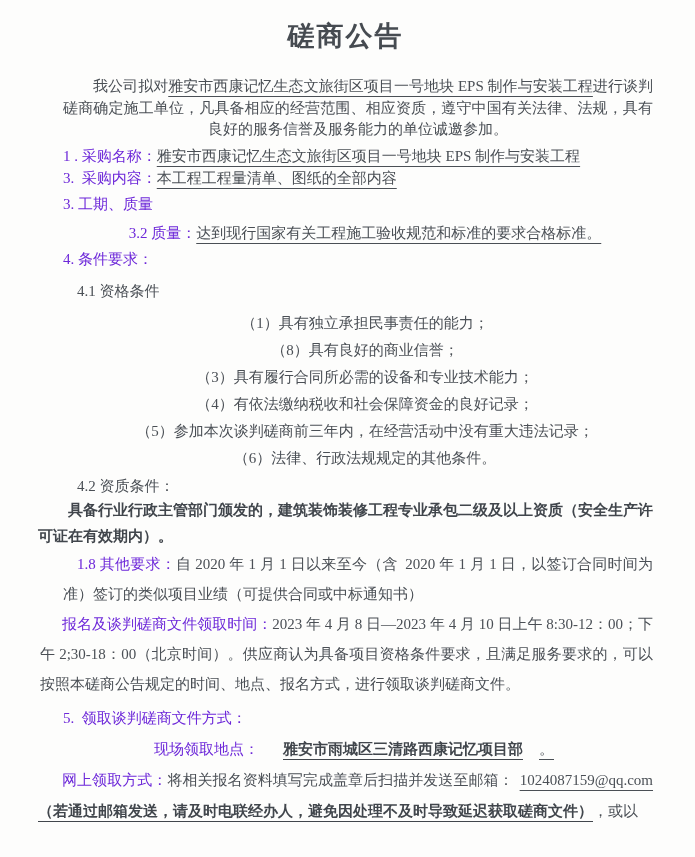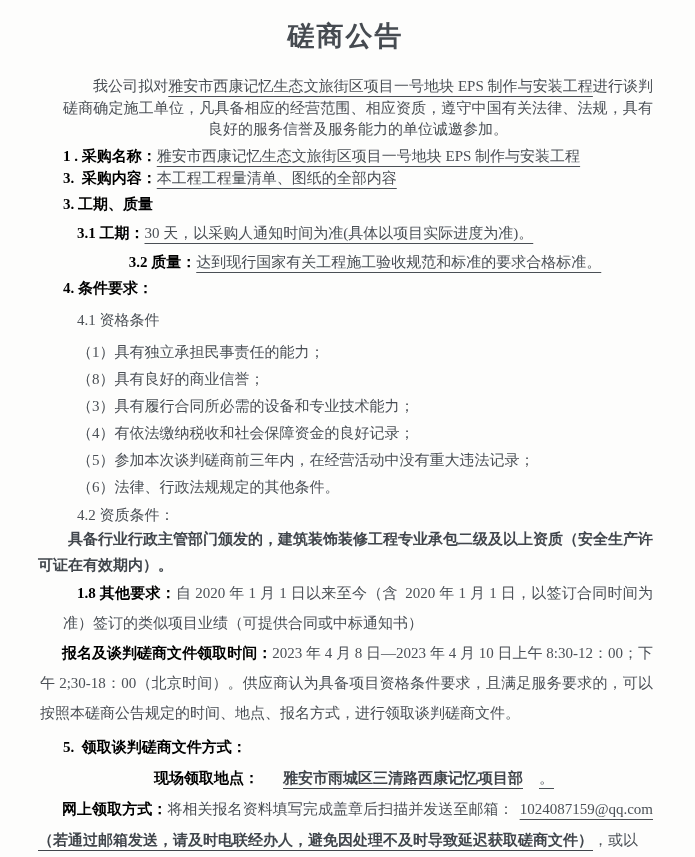--- a/index.html
+++ b/index.html
@@ -24,37 +24,37 @@
     color:#464b51;
     margin:4px 0 22px 0;
     letter-spacing:2px;
   }
   p{margin:0;}
   .u{
     text-decoration:underline;
     text-decoration-thickness:1px;
     text-underline-offset:5px;
   }
-  .lbl{font-weight:bold;color:#000000;white-space:pre-wrap;}
+  .lbl{font-weight:normal;color:#6d28d9;white-space:pre-wrap;}
   .bold{font-weight:bold;color:#41464c;}
   .intro{
     margin:0 0 4px 25px;
     line-height:21.5px;
     text-indent:30px;
     text-align:justify;
     text-align-last:center;
   }
   .p-item1{margin:2px 0 0 25px;line-height:22px;}
   .p-item2{margin:0 0 0 25px;line-height:22px;}
   .p-item3{margin:4px 0 0 25px;line-height:22px;}
   .p-item31{margin:7px 0 0 39px;line-height:22px;}
   .p-item32{margin:7px 0 0 39px;line-height:22px;text-align:center;}
   .p-item4{margin:4px 0 0 25px;line-height:22px;}
   .p-item41{margin:10px 0 0 39px;line-height:22px;}
-  .p-qual{margin:5px 0 0 39px;line-height:22px;}
+  .p-qual{margin:5px 0 0 39px;line-height:22px;text-align:center;}
   .p-qual-first{margin-top:10px;}
   .p-item42{margin:6px 0 0 39px;line-height:22px;}
   .p-credential{
     margin:0;line-height:26px;text-indent:30px;text-align:justify;
     font-weight:bold;color:#41464c;
   }
   .p-other{margin:0 0 0 25px;line-height:30px;text-indent:14px;text-align:justify;}
   .p-signup{margin:0 0 4px 2px;line-height:30px;text-indent:22px;text-align:justify;}
   .p-item5{margin:2px 0 0 25px;line-height:31px;}
   .p-onsite{margin:0 0 0 25px;line-height:31px;text-align:center;}
@@ -71,21 +71,20 @@
   <h1 class="title">磋商公告</h1>
 
   <p class="intro"><span>我公司拟对</span><span class="u">雅安市西康记忆生态文旅街区项目一号地块 EPS 制作与安装工程</span><span>进行谈判磋商确定施工单位，凡具备相应的经营范围、相应资质，遵守中国有关法律、法规，具有良好的服务信誉及服务能力的单位诚邀参加。</span></p>
 
   <p class="p-item1"><span class="lbl">1 . 采购名称：</span><span class="u">雅安市西康记忆生态文旅街区项目一号地块 EPS 制作与安装工程</span></p>
 
   <p class="p-item2"><span class="lbl">3. 采购内容：</span><span class="u">本工程工程量清单、图纸的全部内容</span></p>
 
   <p class="p-item3"><span class="lbl">3. 工期、质量</span></p>
 
-  <p class="p-item31"><span class="lbl">3.1 工期：</span><span class="u">30 天，以采购人通知时间为准(具体以项目实际进度为准)。</span></p>
 
   <p class="p-item32"><span class="lbl">3.2 质量：</span><span class="u">达到现行国家有关工程施工验收规范和标准的要求合格标准。</span></p>
 
   <p class="p-item4"><span class="lbl">4. 条件要求：</span></p>
 
   <p class="p-item41">4.1 资格条件</p>
 
   <p class="p-qual p-qual-first">（1）具有独立承担民事责任的能力；</p>
   <p class="p-qual">（8）具有良好的商业信誉；</p>
   <p class="p-qual">（3）具有履行合同所必需的设备和专业技术能力；</p>

